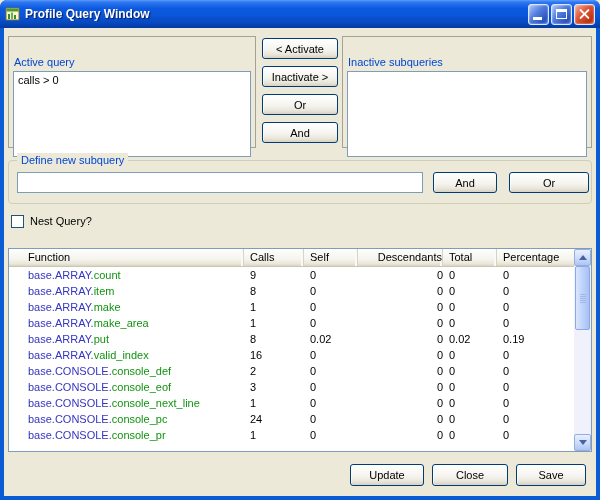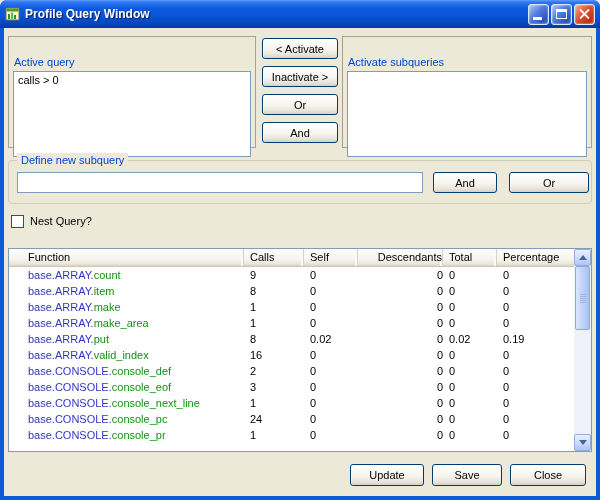--- a/index.html
+++ b/index.html
@@ -132,21 +132,21 @@
     </div>
 
     <div class="transfer">
       <button type="button" class="xp-btn">&lt; Activate</button>
       <button type="button" class="xp-btn">Inactivate &gt;</button>
       <button type="button" class="xp-btn">Or</button>
       <button type="button" class="xp-btn">And</button>
     </div>
 
     <div class="panel gb-inactive">
-      <div class="panel-label">Activate subqueries</div>
+      <div class="panel-label">Inactive subqueries</div>
       <div class="panel-list"></div>
     </div>
 
     <div class="fs-define">
       <span class="fs-legend">Define new subquery</span>
       <input class="subquery-input" type="text" value="" style="">
       <button type="button" class="xp-btn btn-and">And</button>
       <button type="button" class="xp-btn btn-or">Or</button>
     </div>
 
@@ -262,18 +262,18 @@
           <div class="sb-thumb"></div>
         </div>
         <div class="sb-btn down">
             <span class="arr down"></span>
           </div>
       </div>
     </div>
 
     <div class="footer">
       <button type="button" class="xp-btn btn-update">Update</button>
+      <button type="button" class="xp-btn btn-close">Close</button>
       <button type="button" class="xp-btn btn-save">Save</button>
-      <button type="button" class="xp-btn btn-close">Close</button>
     </div>
 
   </div>
 </div>
 
 </body></html>

